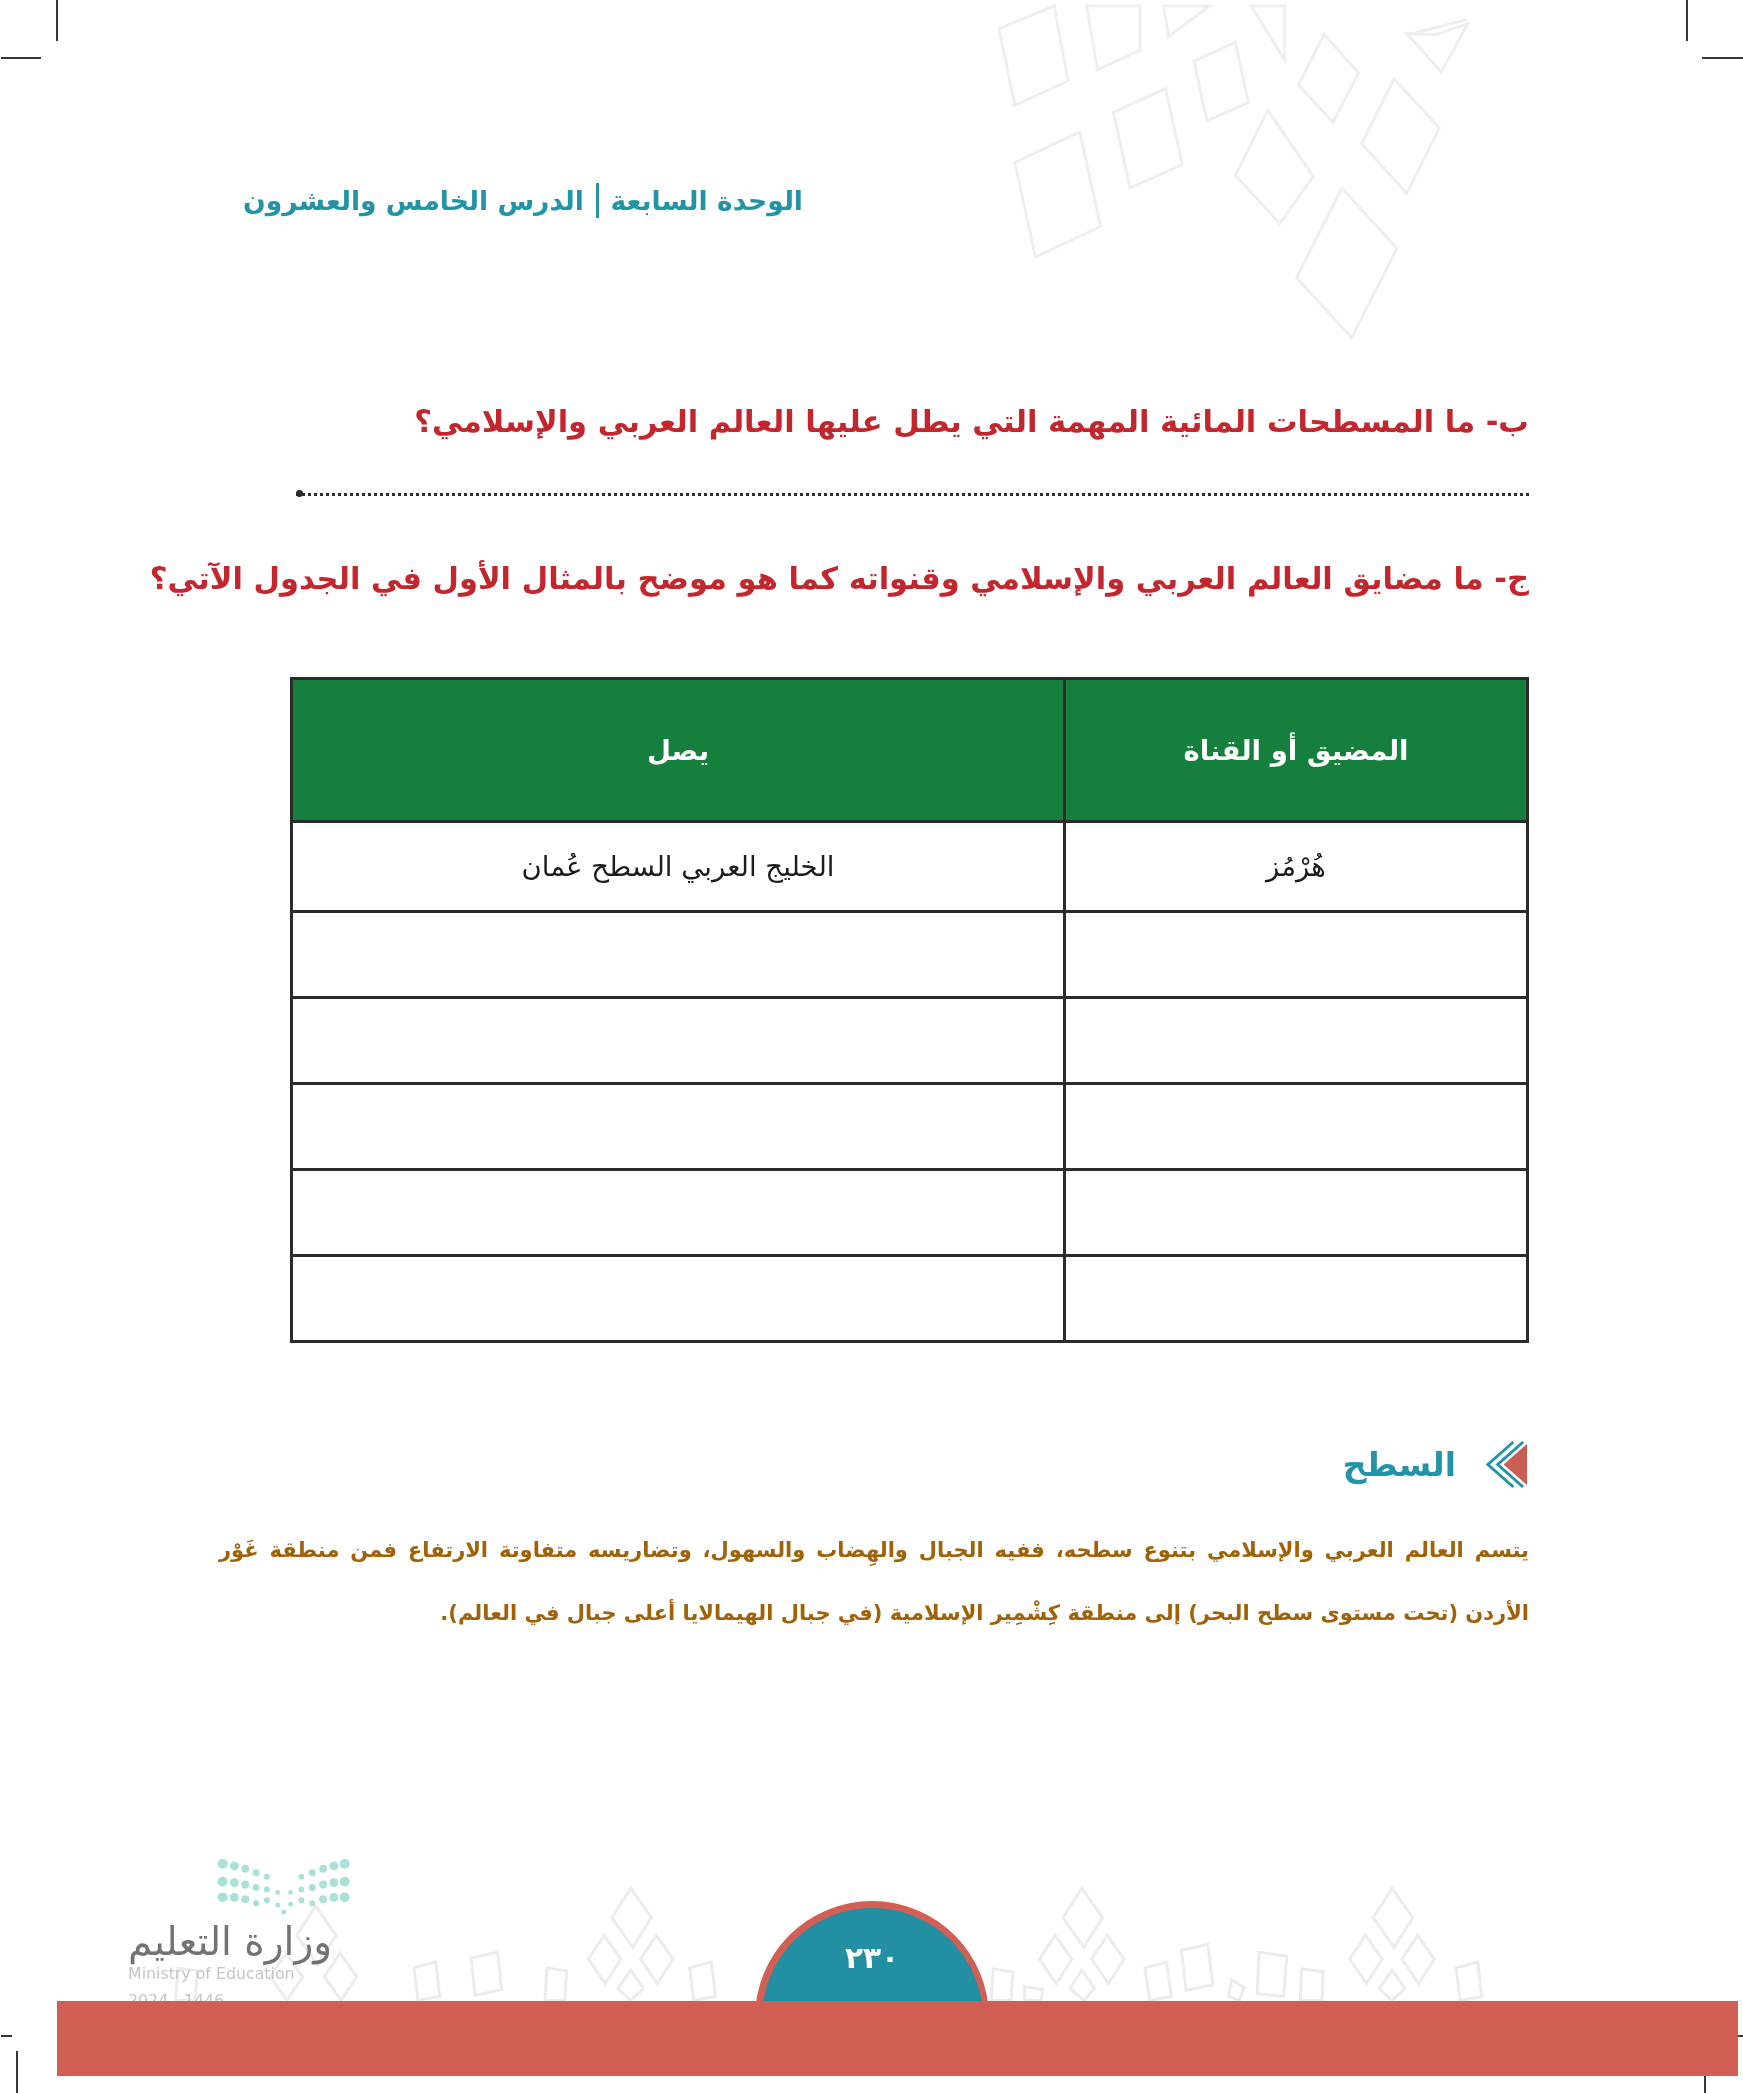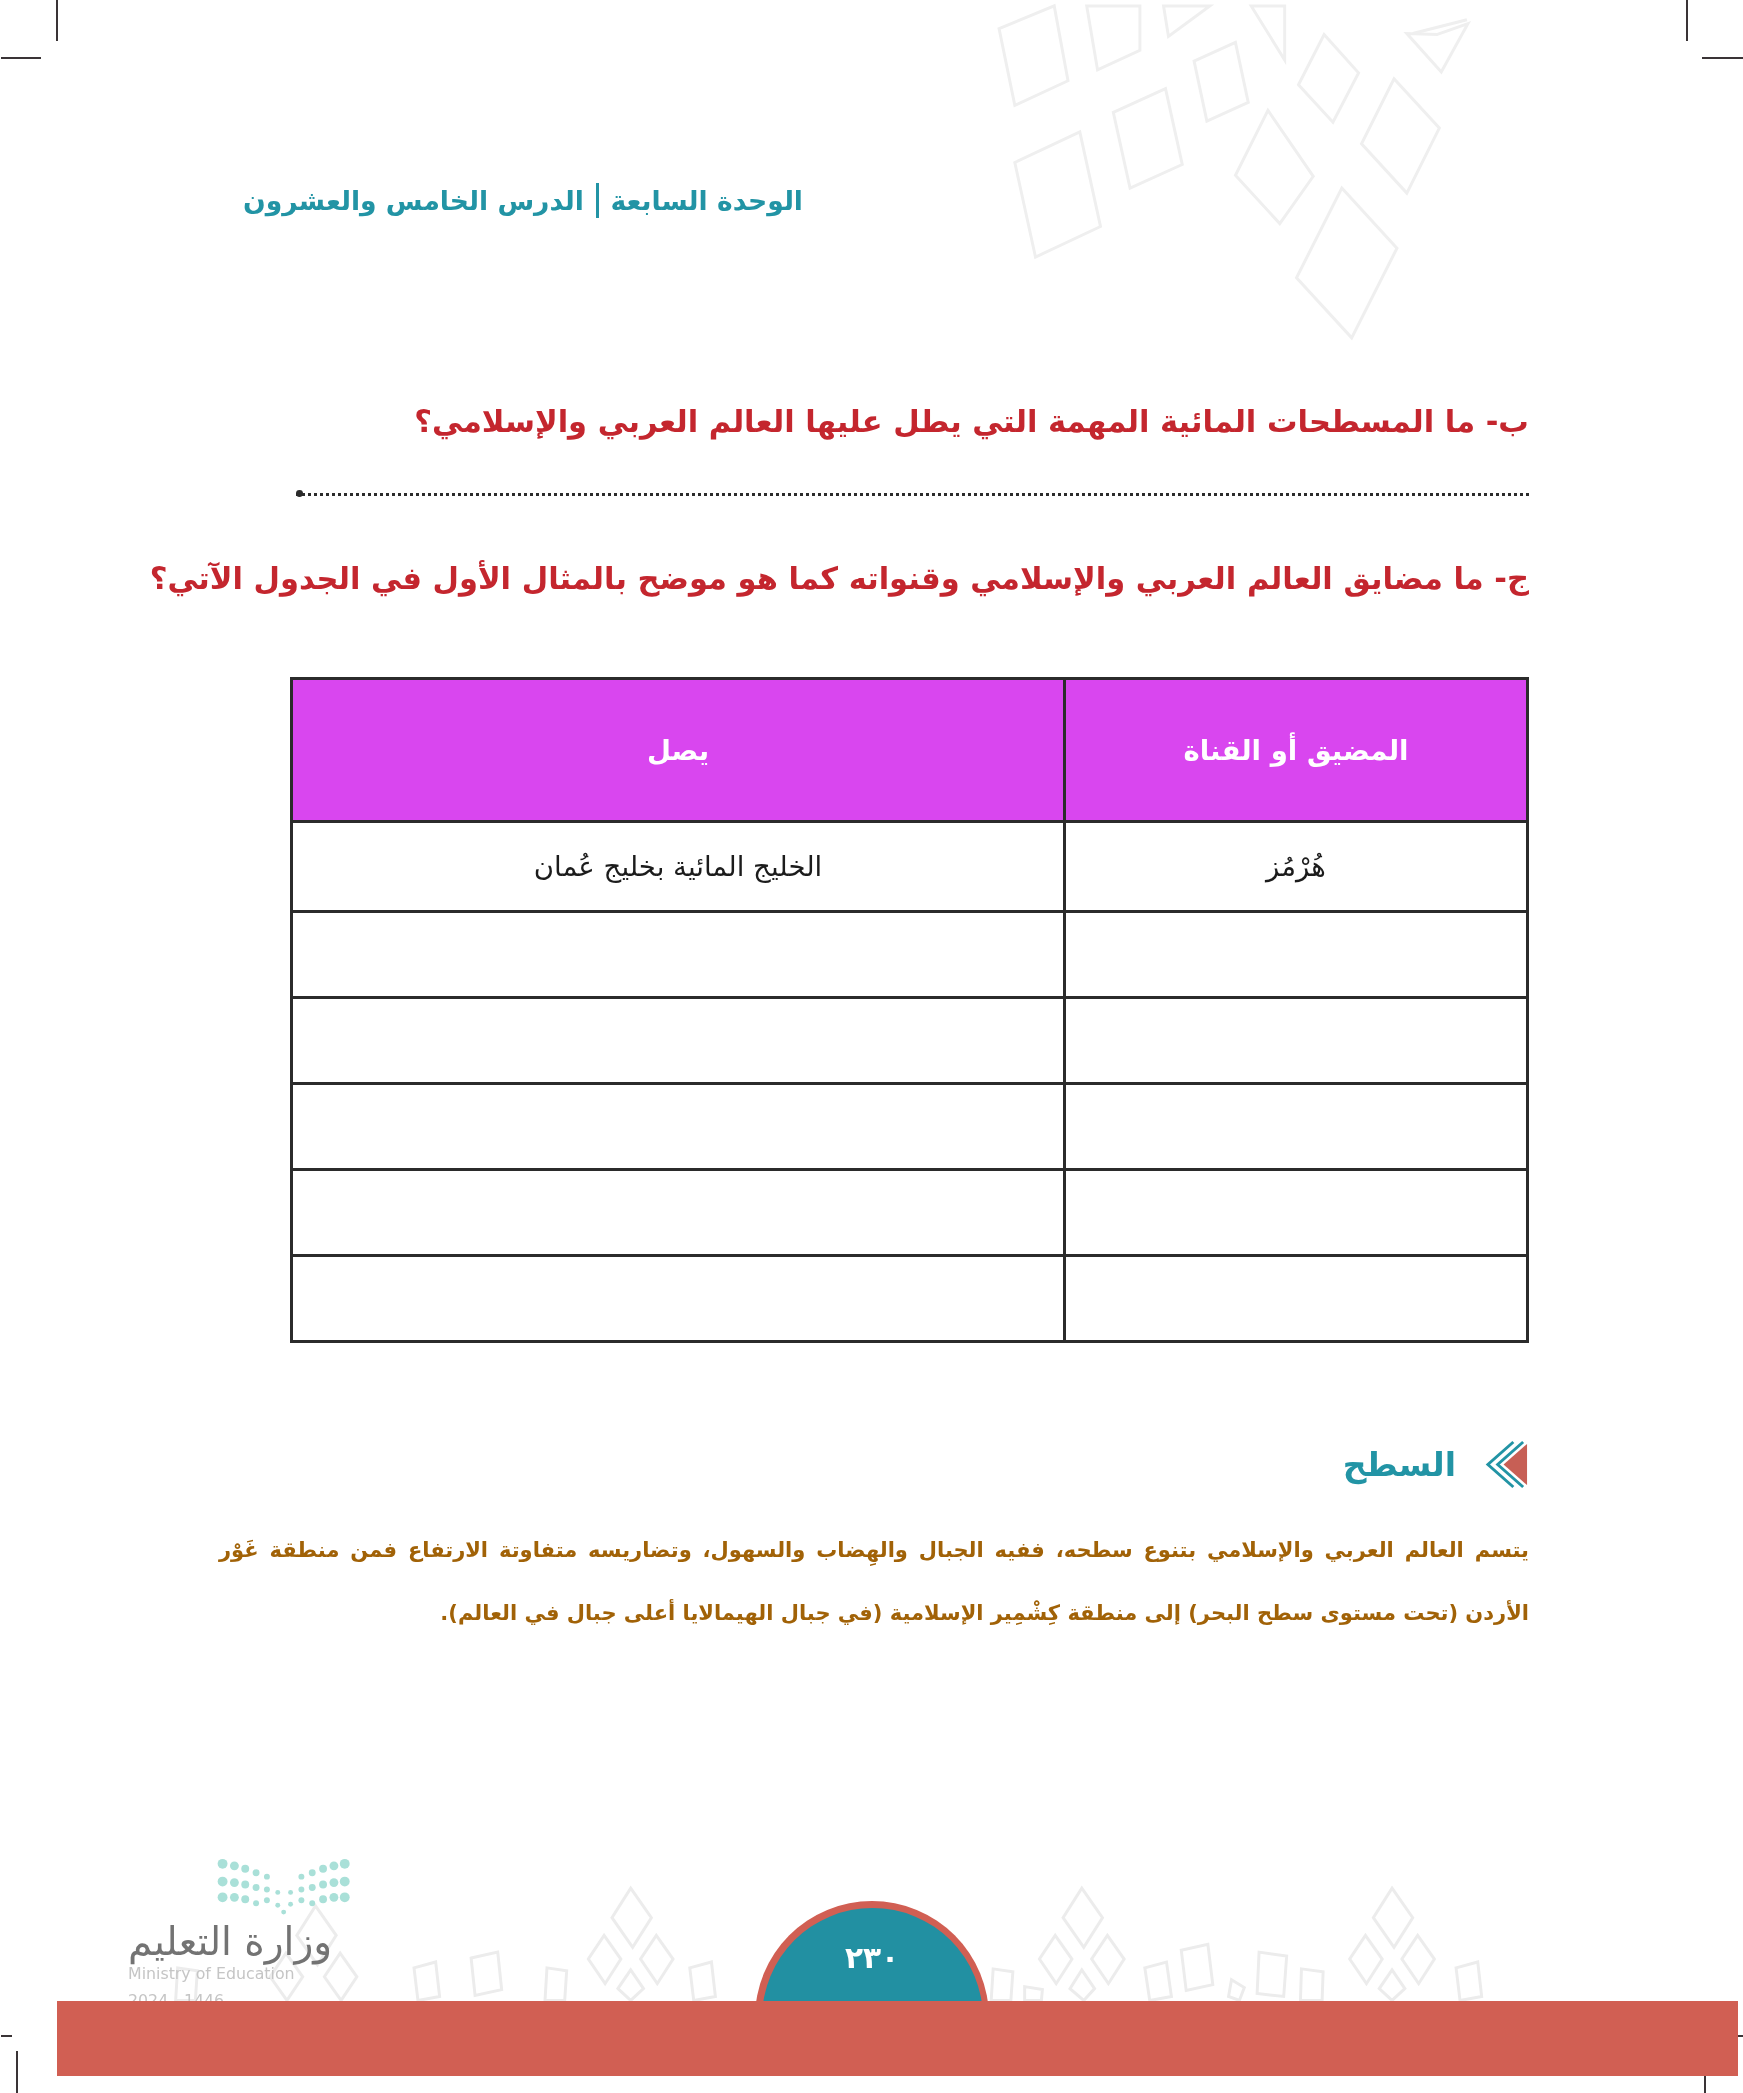--- a/index.html
+++ b/index.html
@@ -45,21 +45,21 @@
     .exercise-table {
       position: absolute; top: 677px; left: 290px; width: 1239px;
       border-collapse: collapse; direction: rtl;
       border: 3px solid #2b2b2b;
     }
     .exercise-table th, .exercise-table td {
       border: 3px solid #2b2b2b;
       text-align: center; vertical-align: middle;
     }
     .exercise-table th {
-      background: #d946ef; color: #ffffff; font-weight: bold; font-size: 27.6px;
+      background: #15803d; color: #ffffff; font-weight: bold; font-size: 27.6px;
       height: 138px;
     }
     .exercise-table td { height: 81px; font-size: 27.6px; color: #1c1c1c; background: #fff; }
     .exercise-table .col-strait { width: 458px; margin-top: 25px; }
     .exercise-table .first-row td { height: 85px; }
 
     
     .section-heading {
       position: absolute; top: 1440px; right: 215px;
       display: flex; align-items: center; gap: 28px;
@@ -180,21 +180,21 @@
 <table class="exercise-table">
   <thead>
     <tr>
       <th class="col-strait">المضيق أو القناة</th>
       <th>يصل</th>
     </tr>
   </thead>
   <tbody>
     <tr class="first-row">
       <td>هُرْمُز</td>
-      <td>الخليج المائية بخليج عُمان</td>
+      <td>الخليج العربي السطح عُمان</td>
     </tr>
     <tr>
       <td></td>
       <td></td>
     </tr>
     <tr>
       <td></td>
       <td></td>
     </tr>
     <tr>

